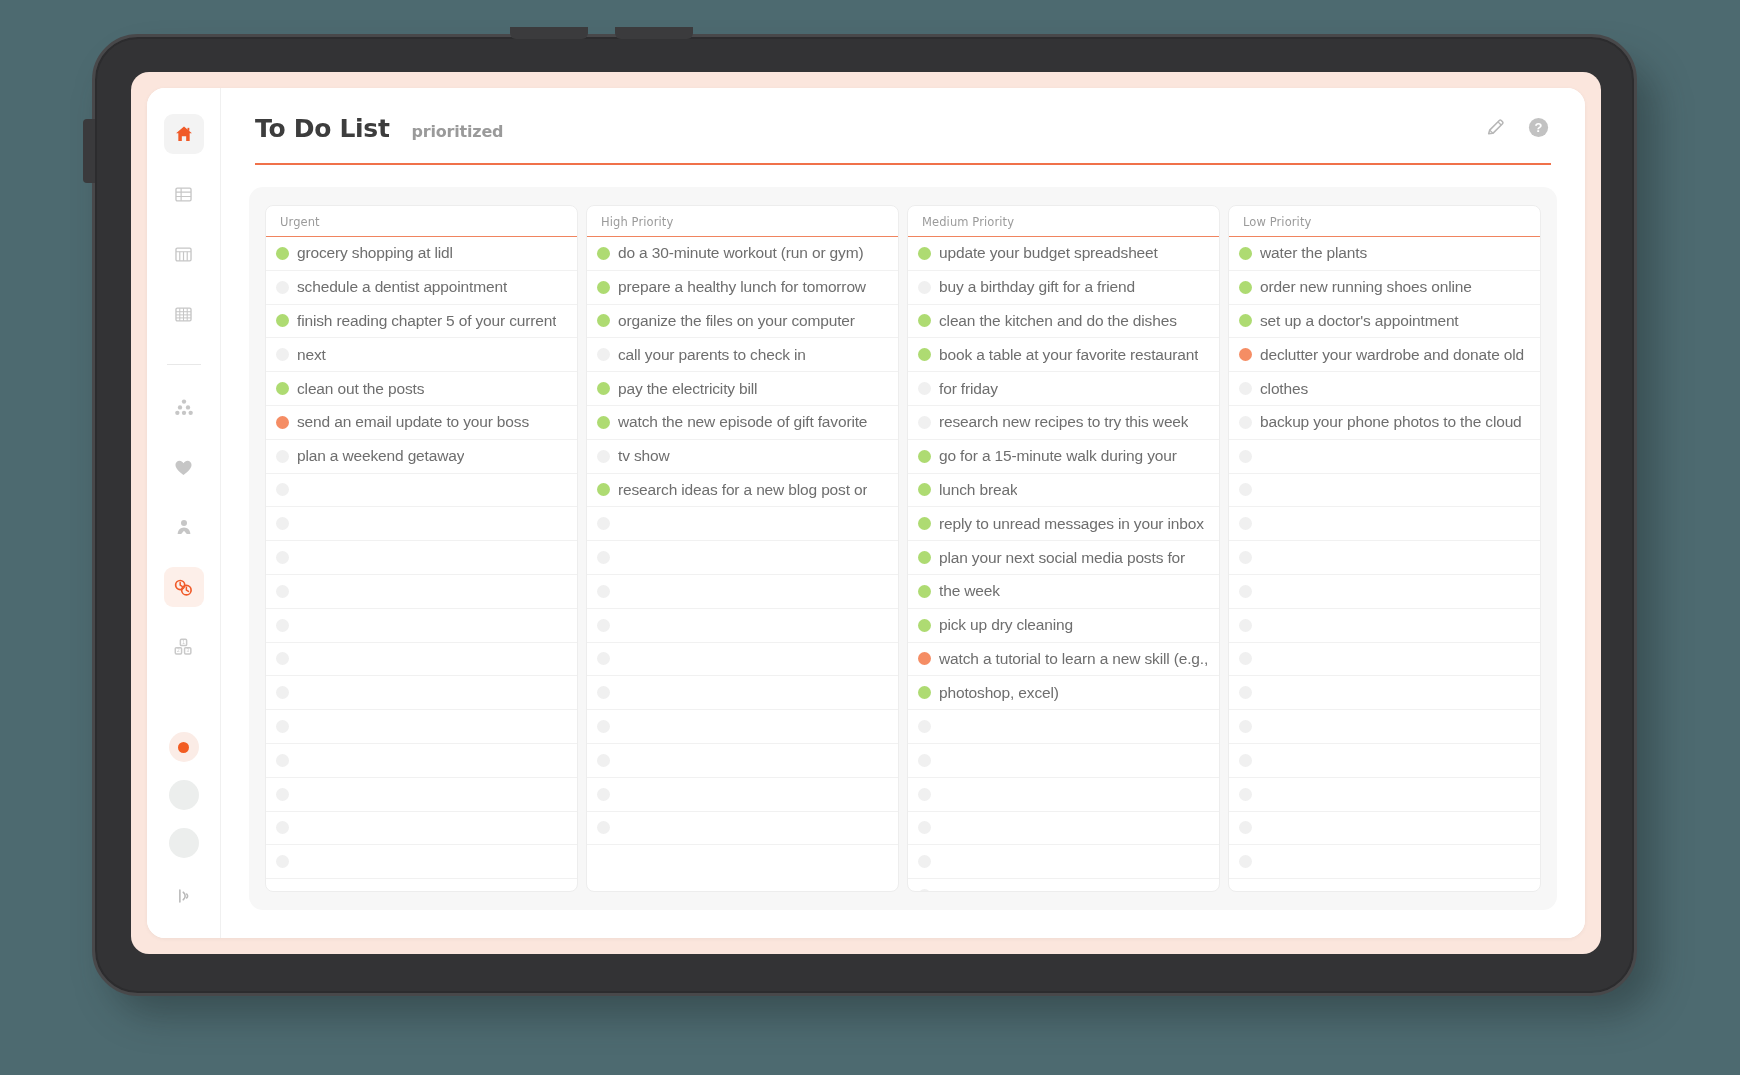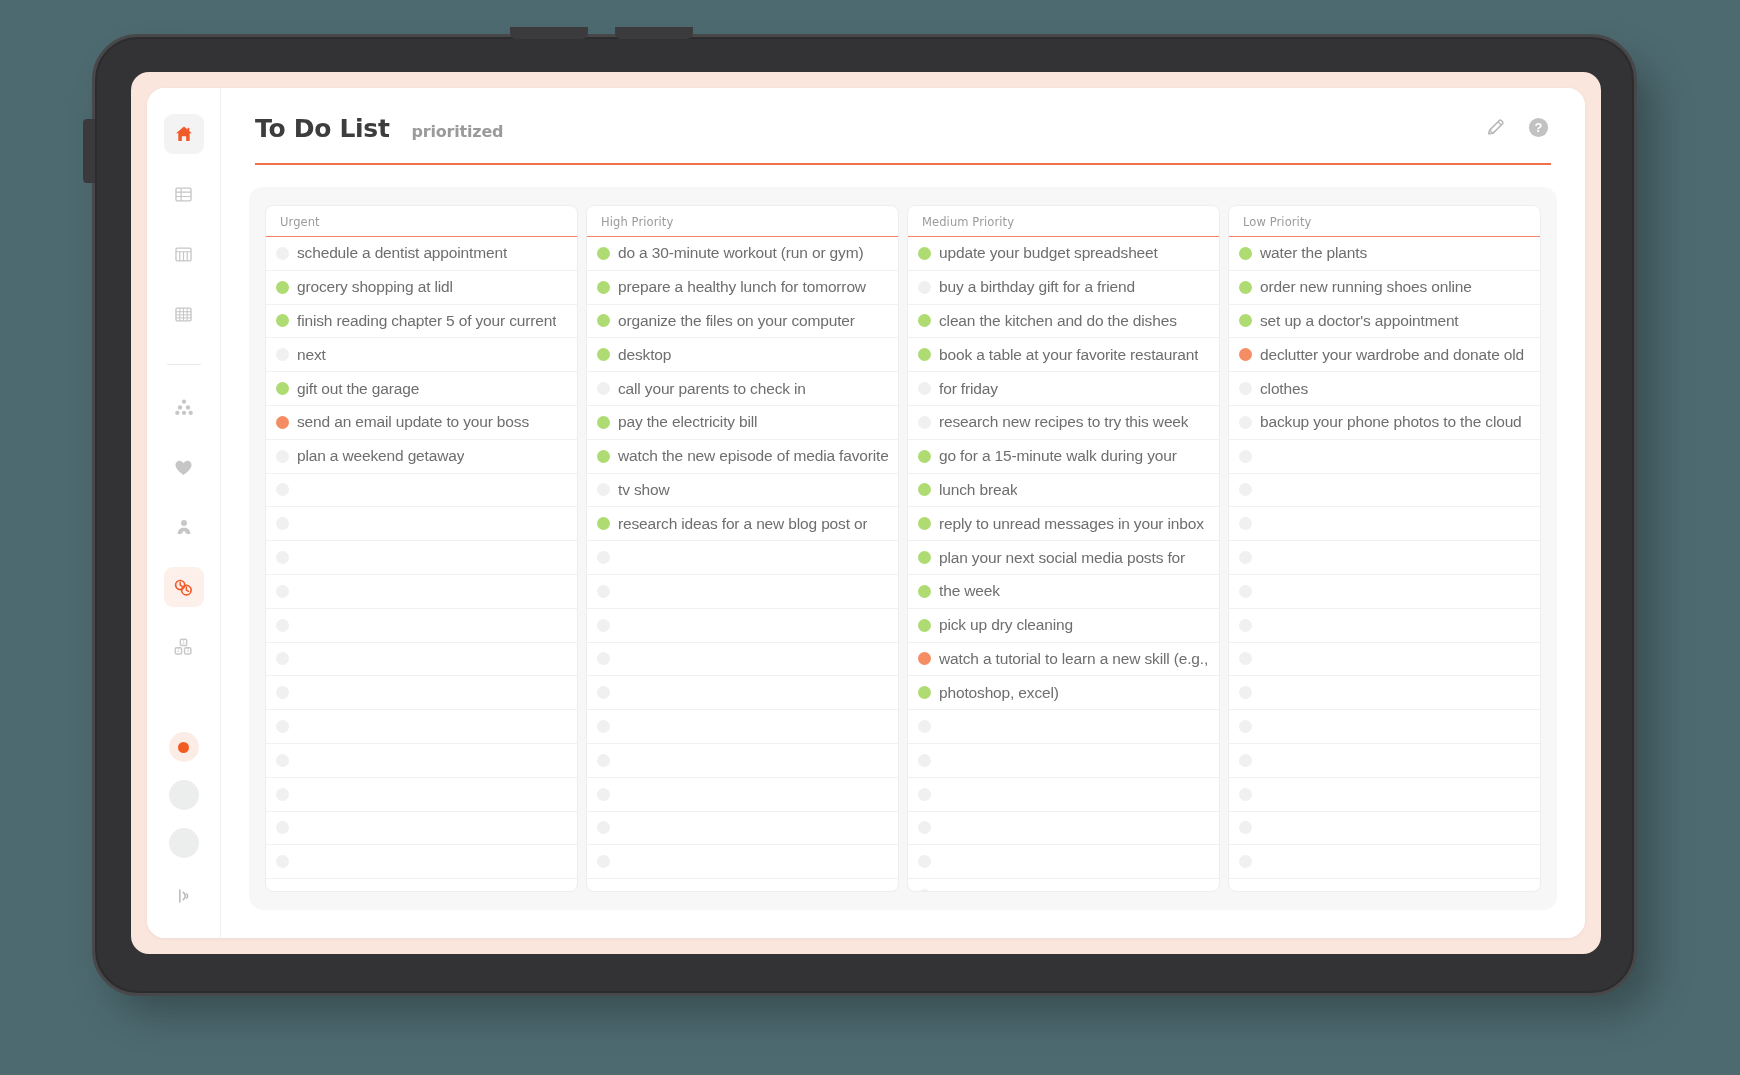--- a/index.html
+++ b/index.html
@@ -423,38 +423,38 @@
             </span>
           </div>
         </div>
 
         <div id="board-wrap">
           <div id="board">
               <div class="column">
                 <div class="col-head">Urgent</div>
                 <div class="col-rows">
                   <div class="row">
+                    <span class="bullet green"></span>
+                    <span class="row-text">grocery shopping at lidl</span>
+                  </div>
+                  <div class="row">
                     <span class="bullet empty"></span>
                     <span class="row-text">schedule a dentist appointment</span>
                   </div>
                   <div class="row">
                     <span class="bullet green"></span>
-                    <span class="row-text">grocery shopping at lidl</span>
-                  </div>
-                  <div class="row">
-                    <span class="bullet green"></span>
                     <span class="row-text">finish reading chapter 5 of your current</span>
                   </div>
                   <div class="row">
                     <span class="bullet empty"></span>
                     <span class="row-text">next</span>
                   </div>
                   <div class="row">
                     <span class="bullet green"></span>
-                    <span class="row-text">gift out the garage</span>
+                    <span class="row-text">clean out the posts</span>
                   </div>
                   <div class="row">
                     <span class="bullet orange"></span>
                     <span class="row-text">send an email update to your boss</span>
                   </div>
                   <div class="row">
                     <span class="bullet empty"></span>
                     <span class="row-text">plan a weekend getaway</span>
                   </div>
                   <div class="row">
@@ -516,34 +516,30 @@
                   </div>
                   <div class="row">
                     <span class="bullet green"></span>
                     <span class="row-text">prepare a healthy lunch for tomorrow</span>
                   </div>
                   <div class="row">
                     <span class="bullet green"></span>
                     <span class="row-text">organize the files on your computer</span>
                   </div>
                   <div class="row">
-                    <span class="bullet green"></span>
-                    <span class="row-text">desktop</span>
-                  </div>
-                  <div class="row">
                     <span class="bullet empty"></span>
                     <span class="row-text">call your parents to check in</span>
                   </div>
                   <div class="row">
                     <span class="bullet green"></span>
                     <span class="row-text">pay the electricity bill</span>
                   </div>
                   <div class="row">
                     <span class="bullet green"></span>
-                    <span class="row-text">watch the new episode of media favorite</span>
+                    <span class="row-text">watch the new episode of gift favorite</span>
                   </div>
                   <div class="row">
                     <span class="bullet empty"></span>
                     <span class="row-text">tv show</span>
                   </div>
                   <div class="row">
                     <span class="bullet green"></span>
                     <span class="row-text">research ideas for a new blog post or</span>
                   </div>
                   <div class="row">

